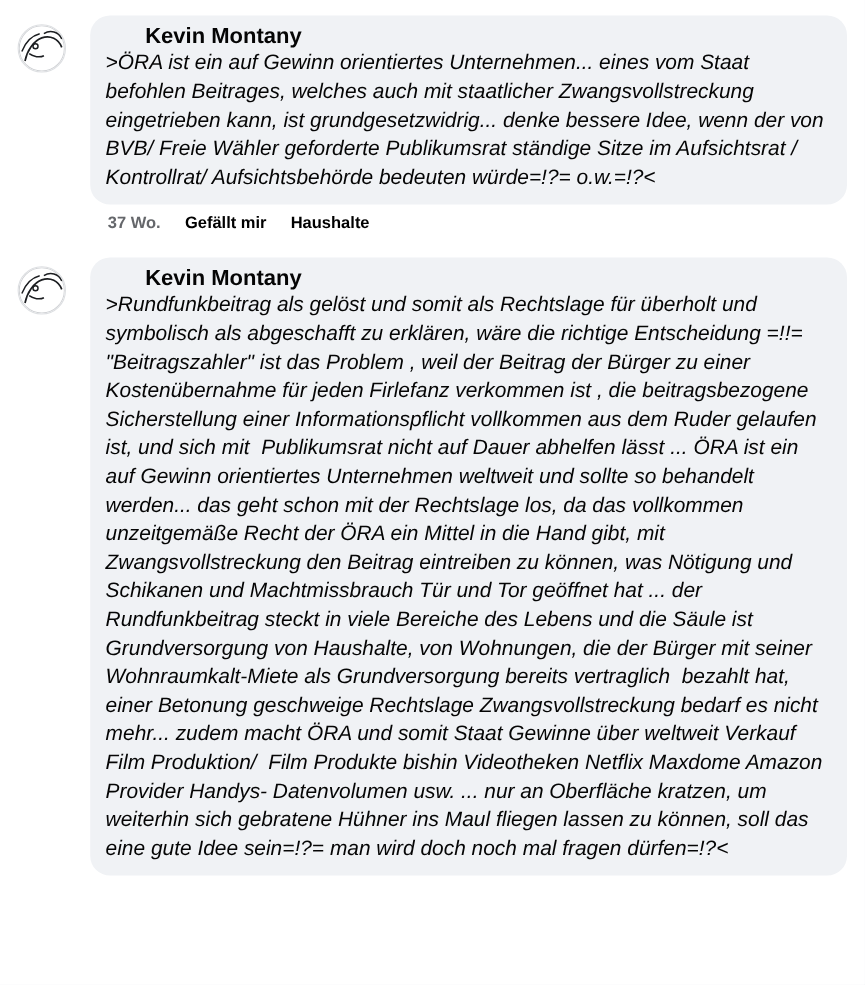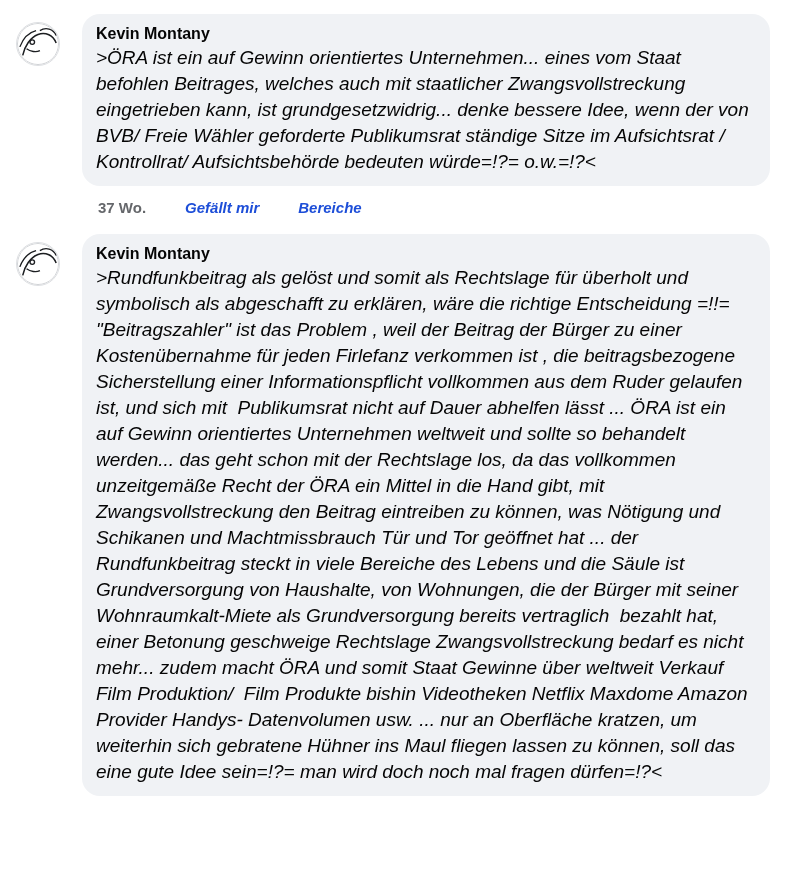--- a/index.html
+++ b/index.html
@@ -52,57 +52,57 @@
   }
   .bubble {
     background: #f0f2f5;
     border-radius: 18px;
     padding: 9px 14px 11px 14px;
     display: inline-block;
     max-width: 100%;
     box-sizing: border-box;
   }
   .author {
-    font-size: 16px;
+    font-size: 20px;
     font-weight: bold;
     line-height: 21px;
     color: #050505;
     margin-bottom: 1px;
     display: block;
     text-decoration: none;
+    margin-left: 36px;
   }
   .text {
     font-size: 19px;
     line-height: 26px;
     color: #050505;
     white-space: pre-wrap;
     word-wrap: break-word;
     display: block;
     font-style: italic;
   }
   .actions {
     padding: 8px 0 0 16px;
     display: flex;
-    align-items: flex-end;
-    gap: 39px;
+    align-items: flex-start;
+    gap: 22px;
     font-size: 15px;
     font-weight: bold;
     color: #65676b;
     height: 30px;
     box-sizing: border-box;
   }
   .actions .ts {
     font-weight: bold;
     color: #65676b;
   }
   .actions .act {
     font-weight: bold;
-    color: #1d4ed8;
+    color: #000000;
     cursor: pointer;
-    font-style: italic;
   }
   .spacer-16 { height: 14px; }
 </style>
 </head>
 <body>
 
 <div class="feed">
 
   <div class="comment">
     <div class="avatar-wrap">
@@ -118,21 +118,21 @@
       </a>
     </div>
     <div class="comment-body">
       <div class="bubble">
         <a class="author">Kevin Montany</a>
         <span class="text">&gt;ÖRA ist ein auf Gewinn orientiertes Unternehmen... eines vom Staat befohlen Beitrages, welches auch mit staatlicher Zwangsvollstreckung eingetrieben kann, ist grundgesetzwidrig... denke bessere Idee, wenn der von BVB/ Freie Wähler geforderte Publikumsrat ständige Sitze im Aufsichtsrat / Kontrollrat/ Aufsichtsbehörde bedeuten würde=!?= o.w.=!?&lt;</span>
       </div>
       <div class="actions">
         <span class="ts">37 Wo.</span>
         <span class="act">Gefällt mir</span>
-        <span class="act">Bereiche</span>
+        <span class="act">Haushalte</span>
       </div>
     </div>
   </div>
 
   <div class="spacer-16"></div>
 
   <div class="comment">
     <div class="avatar-wrap">
       <a class="avatar">
         <svg viewBox="0 0 44 44">

